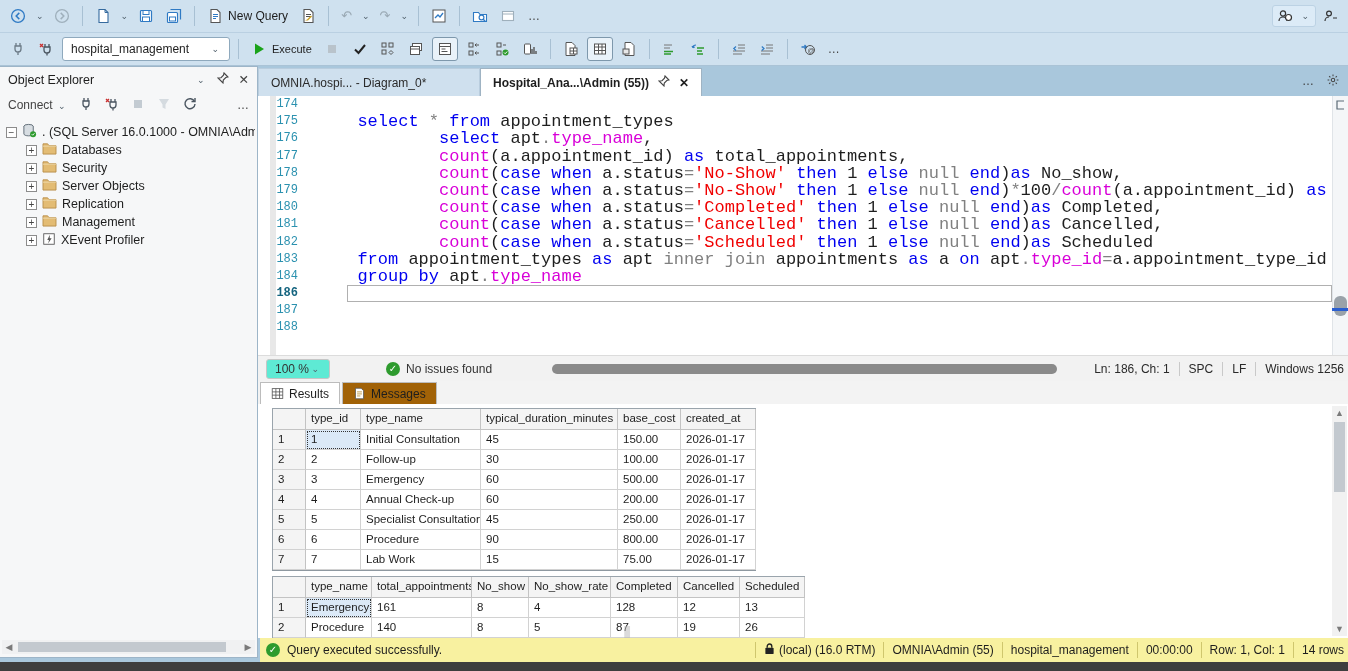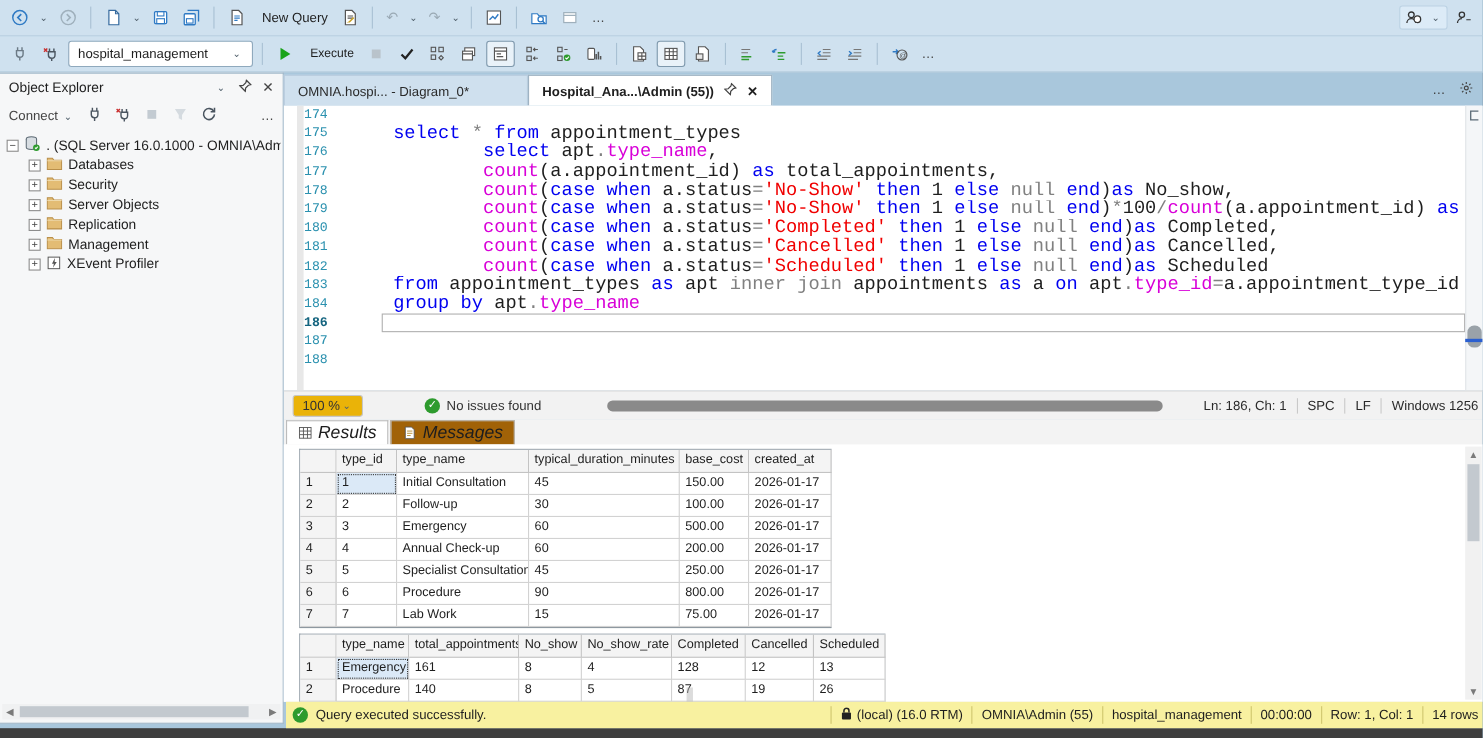--- a/index.html
+++ b/index.html
@@ -5,21 +5,21 @@
   html,body{margin:0;padding:0;background:#7d94a6;}
   *{box-sizing:border-box;}
   .app{position:relative;width:1348px;height:671px;background:#a9c7dc;
        font-family:"Liberation Sans",sans-serif;font-size:12px;color:#1e1e1e;overflow:hidden;}
 
   
   .toolbar1{position:absolute;left:0;top:0;width:1348px;height:33px;background:#cfe1ef;
             border-bottom:1px solid #bad0e2;display:flex;align-items:center;padding:0 6px;gap:4px;}
   .toolbar2{position:absolute;left:0;top:33px;width:1348px;height:33px;background:#cfe1ef;
             border-bottom:1px solid #aac3d6;display:flex;align-items:center;padding:0 6px;gap:4px;}
-  .tbtn{display:flex;align-items:center;gap:15px;padding:3px 4px;border-radius:3px;color:#3b4a56;}
+  .tbtn{display:flex;align-items:center;gap:5px;padding:3px 4px;border-radius:3px;color:#3b4a56;}
   .tbtn.blue{color:#2f7ac4;}
   .tbtn.gray{color:#9aa9b4;}
   .tbtn.dark{color:#444;}
   .tlabel{font-size:12px;color:#1e1e1e;white-space:nowrap;}
   .chev{font-size:9px;color:#51606c;padding:0 2px;}
   .vsep{width:1px;height:20px;background:#a8c0d3;margin:0 4px;}
   .combo{display:flex;align-items:center;gap:8px;background:#fff;border:1px solid #8fa9bd;border-radius:3px;
          height:24px;padding:0 8px;min-width:168px;}
   .combo .chev{margin-left:auto;}
   .toggled{border:1px solid #7e98ac;border-radius:3px;background:#e9f2f9;}
@@ -66,35 +66,35 @@
   .line-content.current-line{margin-left:49px;border:1px solid #b0b0b0;}
   .c-k{color:#0000f0}.c-f{color:#d800d8}.c-s{color:#f00000}.c-o{color:#808080}
   .ed-vscroll{position:absolute;right:0;top:0;bottom:0;width:16px;background:#f4f6f8;border-left:1px solid #e0e4e8;}
   .ed-outline{position:absolute;right:2px;top:3px;color:#5a6a76;}
   .scroll-marker{position:absolute;right:1px;top:200px;width:13px;height:20px;background:#9aa2a9;border-radius:6px;}
   .scroll-caretline{position:absolute;right:0;top:212px;width:16px;height:3px;background:#2a5fd0;}
 
   
   .edstatus{position:absolute;left:258px;top:355px;width:1090px;height:26px;background:#f2f2f2;
             border-top:1px solid #dcdcdc;display:flex;align-items:center;font-size:12px;color:#333;}
-  .zoombox{display:flex;align-items:center;background:#eab308;border:1px solid #c6c6c6;border-radius:3px;
+  .zoombox{display:flex;align-items:center;background:#5eead4;border:1px solid #c6c6c6;border-radius:3px;
            height:20px;padding:0 8px;margin-left:8px;width:64px;}
   .zoombox .chev{margin-left:auto;}
   .issues{display:flex;align-items:center;gap:6px;margin-left:56px;}
   .gcheck{width:14px;height:14px;border-radius:50%;background:#2e9b2e;color:#fff;font-size:10px;line-height:14px;
           text-align:center;flex:none;}
   .ed-hscroll{position:relative;height:10px;flex:1;margin:0 40px 0 60px;}
   .ed-hscroll .thumb{position:absolute;left:0;top:0;height:10px;width:505px;background:#8a8a8a;border-radius:5px;}
   .ed-right{display:flex;align-items:center;margin-right:4px;white-space:nowrap;color:#2a2a2a;}
   .ed-right .sep{width:1px;height:14px;background:#c9c9c9;margin:0 9px;}
 
   
   .results{position:absolute;left:258px;top:381px;width:1090px;height:257px;background:#f3f3f3;}
   .res-tabs{height:23px;display:flex;align-items:flex-end;padding-left:2px;gap:2px;}
-  .rtab{display:flex;align-items:center;gap:5px;height:22px;padding:0 10px;font-size:16px;border:1px solid #bcbcbc;border-bottom:none;font-style:italic;}
+  .rtab{display:flex;align-items:center;gap:5px;height:22px;padding:0 10px;font-size:12px;border:1px solid #bcbcbc;border-bottom:none;}
   .rtab.active{background:#fff;}
   .rtab.inactive{background:#a16207;}
   .res-canvas{position:absolute;left:0;top:23px;right:0;bottom:0;background:#fff;overflow:hidden;}
   .grid{position:absolute;border-top:1px solid #9aa4ac;border-left:1px solid #9aa4ac;background:#fff;
         font-size:11.5px;box-shadow:0 1px 0 #8e98a0;}
   .grow{display:flex;}
   .gcell{height:20px;line-height:19px;padding:0 5px;border-right:1px solid #d2d2d2;border-bottom:1px solid #d2d2d2;
          white-space:nowrap;overflow:hidden;flex:none;}
   .gcell.hdr{background:#f4f4f4;border-right:1px solid #c3c3c3;border-bottom:1px solid #c3c3c3;height:21px;}
   .gcell.rowhdr{background:#f4f4f4;border-right:1px solid #c3c3c3;}

